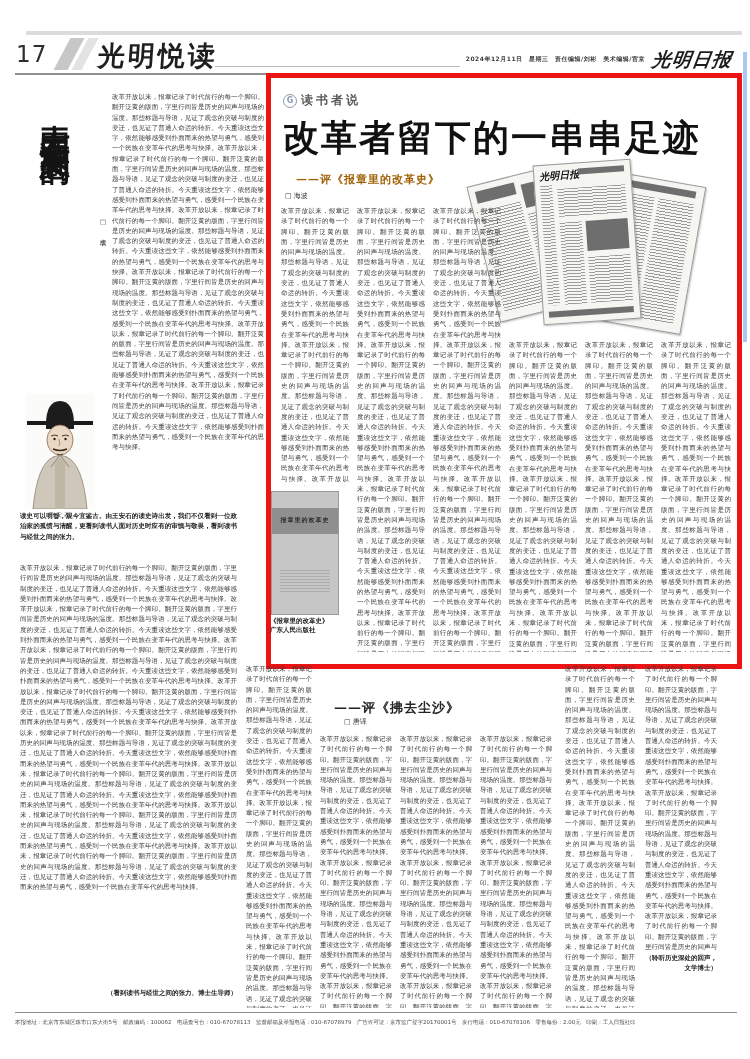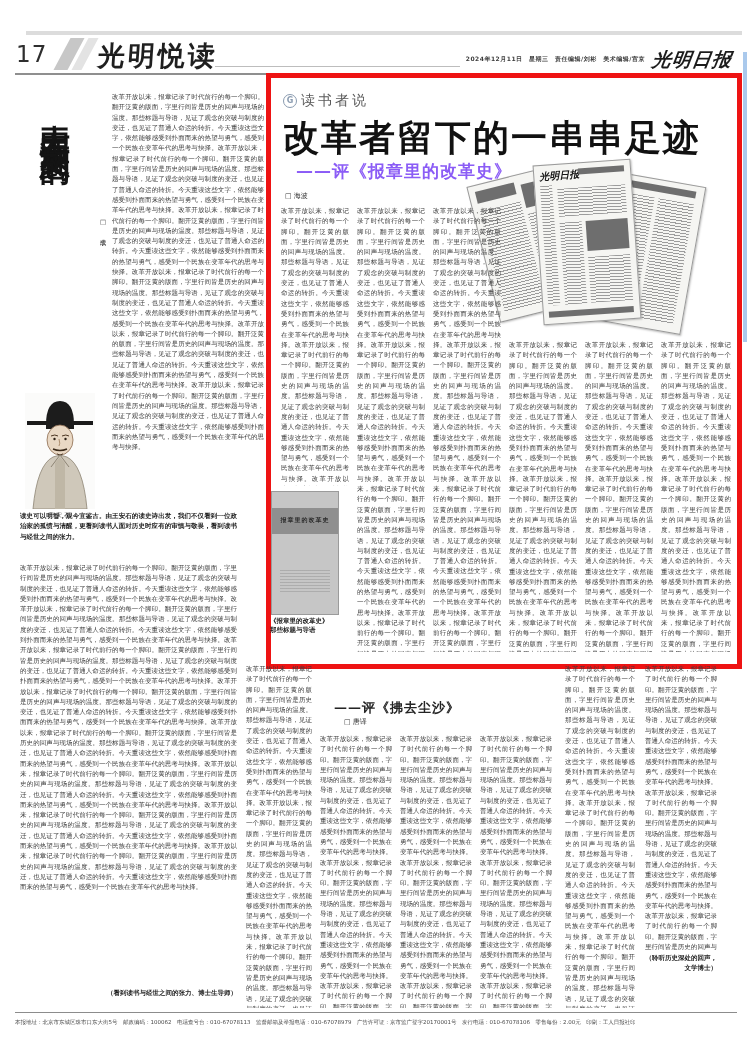--- a/index.html
+++ b/index.html
@@ -29,25 +29,25 @@
   .vtitle{writing-mode:vertical-rl;text-orientation:upright;font-family:"DejaVu Serif",serif;
           font-weight:bold;font-size:30px;letter-spacing:4px;color:#141414;}
   .vbyline{writing-mode:vertical-rl;text-orientation:upright;font-size:6.5px;color:#444;}
   .portrait-frame{background:#fdfdfd;}
   .caption{font-size:6px;color:#555;text-align:center;letter-spacing:2px;}
   
   .redbox{border:5px solid #ee1313;background:transparent;}
   .tagrow{display:flex;align-items:center;gap:4px;}
   .gicon{width:12px;height:12px;border:1.5px solid #8a9bb0;border-radius:50%;
          font-size:8px;line-height:12px;text-align:center;color:#8a9bb0;font-weight:bold;}
-  .taglabel{font-size:14px;font-weight:normal;color:#5a5a5a;letter-spacing:3px;}
+  .taglabel{font-size:12px;font-weight:bold;color:#5a5a5a;letter-spacing:3px;}
   .box-headline{font-size:36px;font-weight:bold;color:#111;letter-spacing:2px;
                 font-family:"DejaVu Serif",serif;white-space:nowrap;}
-  .box-subtitle{font-size:17px;font-weight:bold;color:#8b5cf6;letter-spacing:1px;
-                font-family:"DejaVu Serif",serif;}
+  .box-subtitle{font-size:11px;font-weight:bold;color:#a16207;letter-spacing:1px;
+                font-family:"DejaVu Serif",serif;margin-top:12px;}
   .byline{font-size:7px;color:#333;}
   
   .paper{background:#f5f5f2;border:1px solid #9a9a9a;box-shadow:1px 1px 2px rgba(0,0,0,.25);}
   .stripes{background:repeating-linear-gradient(180deg,#9c9c9c 0 1px,transparent 1px 3px);}
   .darkblock{background:#6e6e6e;}
   .paper-masthead{font-size:10px;font-weight:bold;font-style:italic;color:#161616;
                   font-family:"DejaVu Serif",serif;white-space:nowrap;}
   
   .bookcover{background:#c6c6c6;border:1px solid #9b9b9b;}
   .bookband{background:#8f8f8f;}
@@ -150,21 +150,21 @@
   <div class="abs greek" style="left:585px;top:340px;width:68px;height:312px;">改革开放以来，报章记录了时代前行的每一个脚印。翻开泛黄的版面，字里行间皆是历史的回声与现场的温度。那些标题与导语，见证了观念的突破与制度的变迁，也见证了普通人命运的转折。今天重读这些文字，依然能够感受到扑面而来的热望与勇气，感受到一个民族在变革年代的思考与抉择。改革开放以来，报章记录了时代前行的每一个脚印。翻开泛黄的版面，字里行间皆是历史的回声与现场的温度。那些标题与导语，见证了观念的突破与制度的变迁，也见证了普通人命运的转折。今天重读这些文字，依然能够感受到扑面而来的热望与勇气，感受到一个民族在变革年代的思考与抉择。改革开放以来，报章记录了时代前行的每一个脚印。翻开泛黄的版面，字里行间皆是历史的回声与现场的温度。那些标题与导语，见证了观念的突破与制度的变迁，也见证了普通人命运的转折。今天重读这些文字，依然能够感受到扑面而来的热望与勇气，感受到一个民族在变革年代的思考与抉择。改革开放以来，报章记录了时代前行的每一个脚印。翻开泛黄的版面，字里行间皆是历史的回声与现场的温度。那些标题与导语，见证了观念的突破与制度的变迁，也见证了普通人命运的转折。今天重读这些文字，依然能够感受到扑面而来的热望与勇气，感受到一个民族在变革年代的思考与抉择。改革开放以来，报章记录了时代前行的每一个脚印。翻开泛黄的版面，字里行间皆是历史的回声与现场的温度。那些标题与导语，见证了观念的突破与制度的变迁，也见证了普通人命运的转折。今天重读这些文字，依然能够感受到扑面而来的热望与勇气，感受到一个民族在变革年代的思考与抉择。</div>
   <div class="abs greek" style="left:661px;top:340px;width:70px;height:312px;">改革开放以来，报章记录了时代前行的每一个脚印。翻开泛黄的版面，字里行间皆是历史的回声与现场的温度。那些标题与导语，见证了观念的突破与制度的变迁，也见证了普通人命运的转折。今天重读这些文字，依然能够感受到扑面而来的热望与勇气，感受到一个民族在变革年代的思考与抉择。改革开放以来，报章记录了时代前行的每一个脚印。翻开泛黄的版面，字里行间皆是历史的回声与现场的温度。那些标题与导语，见证了观念的突破与制度的变迁，也见证了普通人命运的转折。今天重读这些文字，依然能够感受到扑面而来的热望与勇气，感受到一个民族在变革年代的思考与抉择。改革开放以来，报章记录了时代前行的每一个脚印。翻开泛黄的版面，字里行间皆是历史的回声与现场的温度。那些标题与导语，见证了观念的突破与制度的变迁，也见证了普通人命运的转折。今天重读这些文字，依然能够感受到扑面而来的热望与勇气，感受到一个民族在变革年代的思考与抉择。改革开放以来，报章记录了时代前行的每一个脚印。翻开泛黄的版面，字里行间皆是历史的回声与现场的温度。那些标题与导语，见证了观念的突破与制度的变迁，也见证了普通人命运的转折。今天重读这些文字，依然能够感受到扑面而来的热望与勇气，感受到一个民族在变革年代的思考与抉择。改革开放以来，报章记录了时代前行的每一个脚印。翻开泛黄的版面，字里行间皆是历史的回声与现场的温度。那些标题与导语，见证了观念的突破与制度的变迁，也见证了普通人命运的转折。今天重读这些文字，依然能够感受到扑面而来的热望与勇气，感受到一个民族在变革年代的思考与抉择。</div>
 
   <div class="abs bookcover" style="left:271px;top:491px;width:66px;height:122px;">
     <div class="bookband abs" style="left:0;top:16px;width:66px;height:26px;"></div>
     <div class="abs booktitle" style="left:2px;top:24px;width:62px;">报章里的改革史</div>
     <div class="stripes abs" style="left:8px;top:78px;width:50px;height:22px;opacity:.6;"></div>
   </div>
   <div class="abs bookcaption" style="left:270px;top:617px;width:90px;">
     <div>《报章里的改革史》</div>
-    <div>那些标题与导语</div>
+    <div>广东人民出版社</div>
   </div>
 
   <div class="abs greek" style="left:246px;top:664px;width:66px;height:344px;">改革开放以来，报章记录了时代前行的每一个脚印。翻开泛黄的版面，字里行间皆是历史的回声与现场的温度。那些标题与导语，见证了观念的突破与制度的变迁，也见证了普通人命运的转折。今天重读这些文字，依然能够感受到扑面而来的热望与勇气，感受到一个民族在变革年代的思考与抉择。改革开放以来，报章记录了时代前行的每一个脚印。翻开泛黄的版面，字里行间皆是历史的回声与现场的温度。那些标题与导语，见证了观念的突破与制度的变迁，也见证了普通人命运的转折。今天重读这些文字，依然能够感受到扑面而来的热望与勇气，感受到一个民族在变革年代的思考与抉择。改革开放以来，报章记录了时代前行的每一个脚印。翻开泛黄的版面，字里行间皆是历史的回声与现场的温度。那些标题与导语，见证了观念的突破与制度的变迁，也见证了普通人命运的转折。今天重读这些文字，依然能够感受到扑面而来的热望与勇气，感受到一个民族在变革年代的思考与抉择。改革开放以来，报章记录了时代前行的每一个脚印。翻开泛黄的版面，字里行间皆是历史的回声与现场的温度。那些标题与导语，见证了观念的突破与制度的变迁，也见证了普通人命运的转折。今天重读这些文字，依然能够感受到扑面而来的热望与勇气，感受到一个民族在变革年代的思考与抉择。改革开放以来，报章记录了时代前行的每一个脚印。翻开泛黄的版面，字里行间皆是历史的回声与现场的温度。那些标题与导语，见证了观念的突破与制度的变迁，也见证了普通人命运的转折。今天重读这些文字，依然能够感受到扑面而来的热望与勇气，感受到一个民族在变革年代的思考与抉择。</div>
 
   <div class="abs bottom-subtitle" style="left:334px;top:699px;">——评《拂去尘沙》</div>
   <div class="abs byline" style="left:344px;top:717px;">□ 唐译</div>
 
   <div class="abs greek" style="left:320px;top:734px;width:72px;height:274px;">改革开放以来，报章记录了时代前行的每一个脚印。翻开泛黄的版面，字里行间皆是历史的回声与现场的温度。那些标题与导语，见证了观念的突破与制度的变迁，也见证了普通人命运的转折。今天重读这些文字，依然能够感受到扑面而来的热望与勇气，感受到一个民族在变革年代的思考与抉择。改革开放以来，报章记录了时代前行的每一个脚印。翻开泛黄的版面，字里行间皆是历史的回声与现场的温度。那些标题与导语，见证了观念的突破与制度的变迁，也见证了普通人命运的转折。今天重读这些文字，依然能够感受到扑面而来的热望与勇气，感受到一个民族在变革年代的思考与抉择。改革开放以来，报章记录了时代前行的每一个脚印。翻开泛黄的版面，字里行间皆是历史的回声与现场的温度。那些标题与导语，见证了观念的突破与制度的变迁，也见证了普通人命运的转折。今天重读这些文字，依然能够感受到扑面而来的热望与勇气，感受到一个民族在变革年代的思考与抉择。改革开放以来，报章记录了时代前行的每一个脚印。翻开泛黄的版面，字里行间皆是历史的回声与现场的温度。那些标题与导语，见证了观念的突破与制度的变迁，也见证了普通人命运的转折。今天重读这些文字，依然能够感受到扑面而来的热望与勇气，感受到一个民族在变革年代的思考与抉择。</div>
   <div class="abs greek" style="left:400px;top:734px;width:72px;height:274px;">改革开放以来，报章记录了时代前行的每一个脚印。翻开泛黄的版面，字里行间皆是历史的回声与现场的温度。那些标题与导语，见证了观念的突破与制度的变迁，也见证了普通人命运的转折。今天重读这些文字，依然能够感受到扑面而来的热望与勇气，感受到一个民族在变革年代的思考与抉择。改革开放以来，报章记录了时代前行的每一个脚印。翻开泛黄的版面，字里行间皆是历史的回声与现场的温度。那些标题与导语，见证了观念的突破与制度的变迁，也见证了普通人命运的转折。今天重读这些文字，依然能够感受到扑面而来的热望与勇气，感受到一个民族在变革年代的思考与抉择。改革开放以来，报章记录了时代前行的每一个脚印。翻开泛黄的版面，字里行间皆是历史的回声与现场的温度。那些标题与导语，见证了观念的突破与制度的变迁，也见证了普通人命运的转折。今天重读这些文字，依然能够感受到扑面而来的热望与勇气，感受到一个民族在变革年代的思考与抉择。改革开放以来，报章记录了时代前行的每一个脚印。翻开泛黄的版面，字里行间皆是历史的回声与现场的温度。那些标题与导语，见证了观念的突破与制度的变迁，也见证了普通人命运的转折。今天重读这些文字，依然能够感受到扑面而来的热望与勇气，感受到一个民族在变革年代的思考与抉择。</div>
   <div class="abs greek" style="left:480px;top:734px;width:72px;height:274px;">改革开放以来，报章记录了时代前行的每一个脚印。翻开泛黄的版面，字里行间皆是历史的回声与现场的温度。那些标题与导语，见证了观念的突破与制度的变迁，也见证了普通人命运的转折。今天重读这些文字，依然能够感受到扑面而来的热望与勇气，感受到一个民族在变革年代的思考与抉择。改革开放以来，报章记录了时代前行的每一个脚印。翻开泛黄的版面，字里行间皆是历史的回声与现场的温度。那些标题与导语，见证了观念的突破与制度的变迁，也见证了普通人命运的转折。今天重读这些文字，依然能够感受到扑面而来的热望与勇气，感受到一个民族在变革年代的思考与抉择。改革开放以来，报章记录了时代前行的每一个脚印。翻开泛黄的版面，字里行间皆是历史的回声与现场的温度。那些标题与导语，见证了观念的突破与制度的变迁，也见证了普通人命运的转折。今天重读这些文字，依然能够感受到扑面而来的热望与勇气，感受到一个民族在变革年代的思考与抉择。改革开放以来，报章记录了时代前行的每一个脚印。翻开泛黄的版面，字里行间皆是历史的回声与现场的温度。那些标题与导语，见证了观念的突破与制度的变迁，也见证了普通人命运的转折。今天重读这些文字，依然能够感受到扑面而来的热望与勇气，感受到一个民族在变革年代的思考与抉择。</div>

